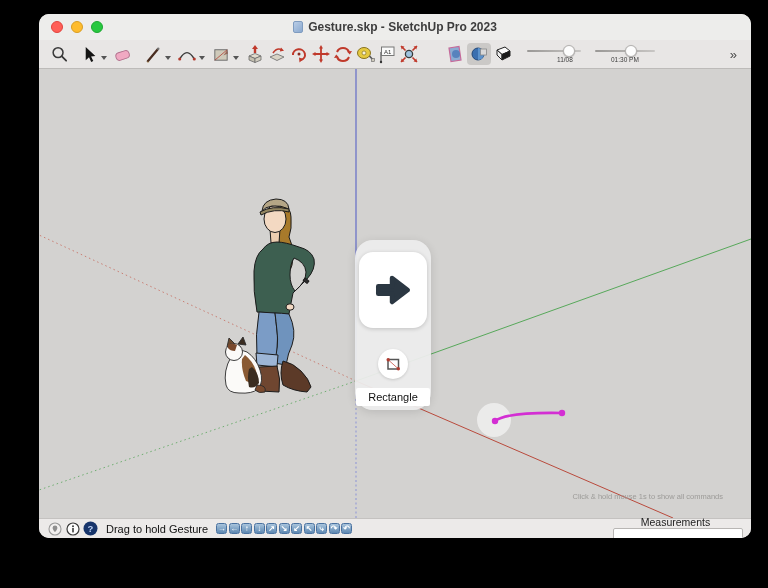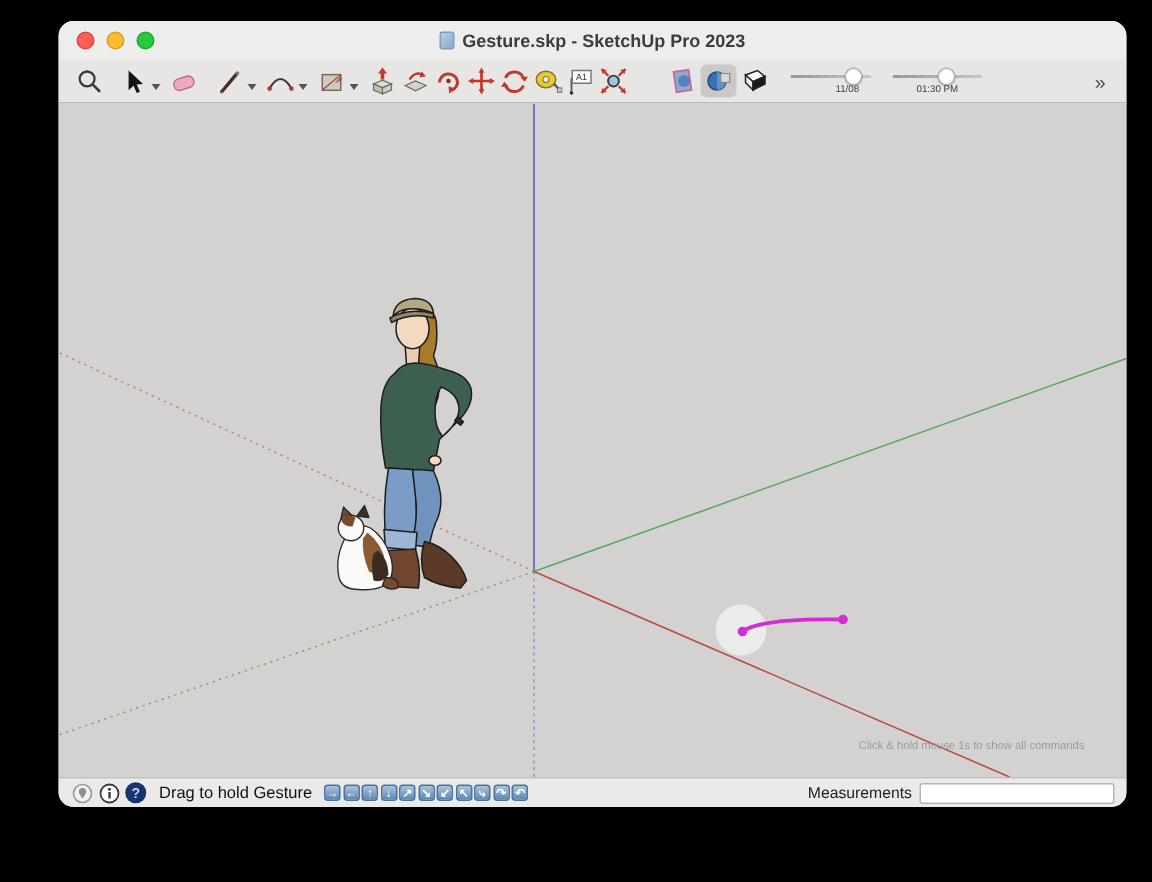--- a/index.html
+++ b/index.html
@@ -67,21 +67,21 @@
   
   .statusbar { height:20px; background:#eceae9; border-top:1px solid #c4c2c0;
                display:flex; align-items:center; padding:0 8px; flex:0 0 auto; }
   .sicon { width:15px; height:15px; margin-right:3px; display:flex; align-items:center;
            justify-content:center; }
   .status-text { font-size:11px; color:#111; margin:0 8px 0 5px; white-space:nowrap; }
   .gesture-btn { width:11px; height:11px; margin-right:1.5px; border-radius:2.5px;
                  background:linear-gradient(#a9c4dc,#5d88b2); border:.5px solid #4a72a0;
                  color:#fff; font-size:8px; line-height:10px; text-align:center;
                  font-weight:bold; }
-  .right-group { margin-left:auto; display:flex; align-items:center; }
+  .right-group { margin-left:auto; display:flex; align-items:center;flex-direction:column; }
   .meas-label { font-size:10.5px; color:#222; margin-right:5px; }
   .meas-input { width:130px; height:14px; background:#fff; border:1px solid #b8b6b4;
                 border-radius:2px; font-size:10px; padding:0 3px; outline:none; }
 </style>
 </head>
 <body>
 
 <div class="window">
 
   <div class="titlebar">
@@ -310,20 +310,36 @@
       </g>
     </svg>
 
     <div class="cursor-halo"></div>
     <svg class="layer" width="712" height="449" style="pointer-events:none;">
       <path d="M456,352 Q468,343 523,344" fill="none" stroke="#d32ed3" stroke-width="2.6" stroke-linecap="round"></path>
       <circle cx="456" cy="352" r="3.2" fill="#d32ed3"></circle>
       <circle cx="523" cy="344" r="3.2" fill="#d32ed3"></circle>
     </svg>
 
+    <div class="gesture-panel">
+      <div class="arrow-card">
+        <svg width="46" height="46" viewBox="0 0 50 50">
+          <path d="M9,21 L24,21 L24,12 L41,25 L24,38 L24,29 L9,29 Z" fill="#2b3742" stroke="#2b3742" stroke-width="5" stroke-linejoin="round"></path>
+        </svg>
+      </div>
+      <div class="tool-bubble">
+        <svg width="19" height="19" viewBox="0 0 19 19">
+          <rect x="4" y="4.5" width="10.5" height="9.5" fill="none" stroke="#555" stroke-width="1.5"></rect>
+          <line x1="4.2" y1="4.8" x2="14.3" y2="13.8" stroke="#c0392b" stroke-width=".7"></line>
+          <circle cx="4.2" cy="4.8" r="1.7" fill="#b03a2e"></circle>
+          <circle cx="14.3" cy="13.8" r="1.7" fill="#b03a2e"></circle>
+        </svg>
+      </div>
+      <div class="tool-label">Rectangle</div>
+    </div>
 
     <div class="hint">Click &amp; hold mouse 1s to show all commands</div>
   </div>
 
   <div class="statusbar">
     <div class="sicon">
       <svg width="14" height="14" viewBox="0 0 14 14">
         <circle cx="7" cy="7" r="6" fill="#f2f0ef" stroke="#9a9a9a" stroke-width="1.1"></circle>
         <path d="M7,3.4 a2.4,2.4 0 0,1 2.4,2.4 c0,1.8 -2.4,4.4 -2.4,4.4 s-2.4,-2.6 -2.4,-4.4 a2.4,2.4 0 0,1 2.4,-2.4 z" fill="#8f8f8f"></path>
       </svg>

